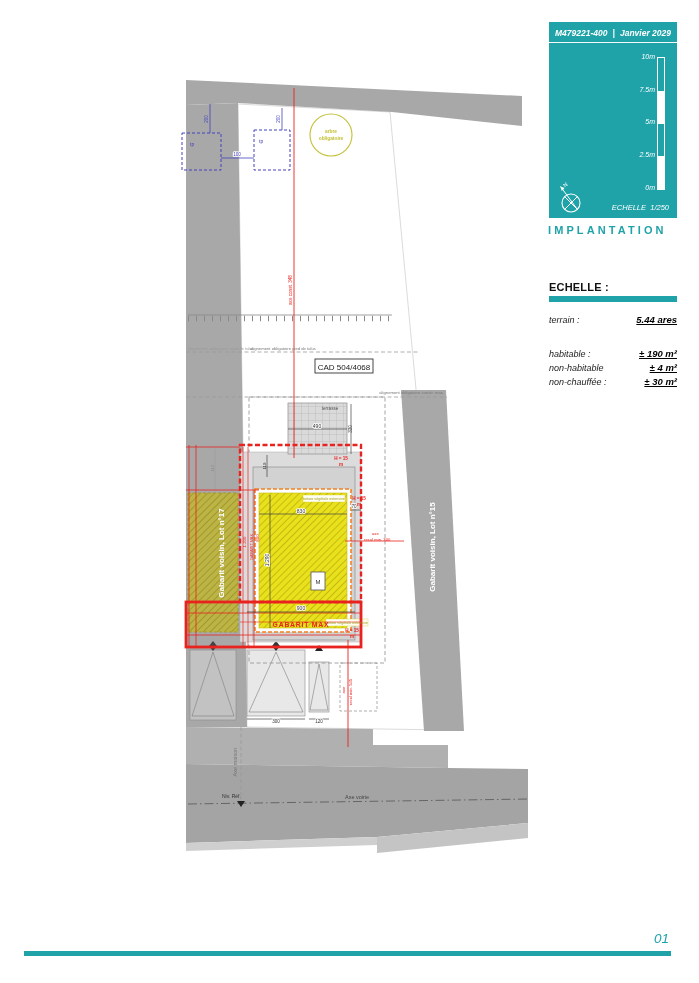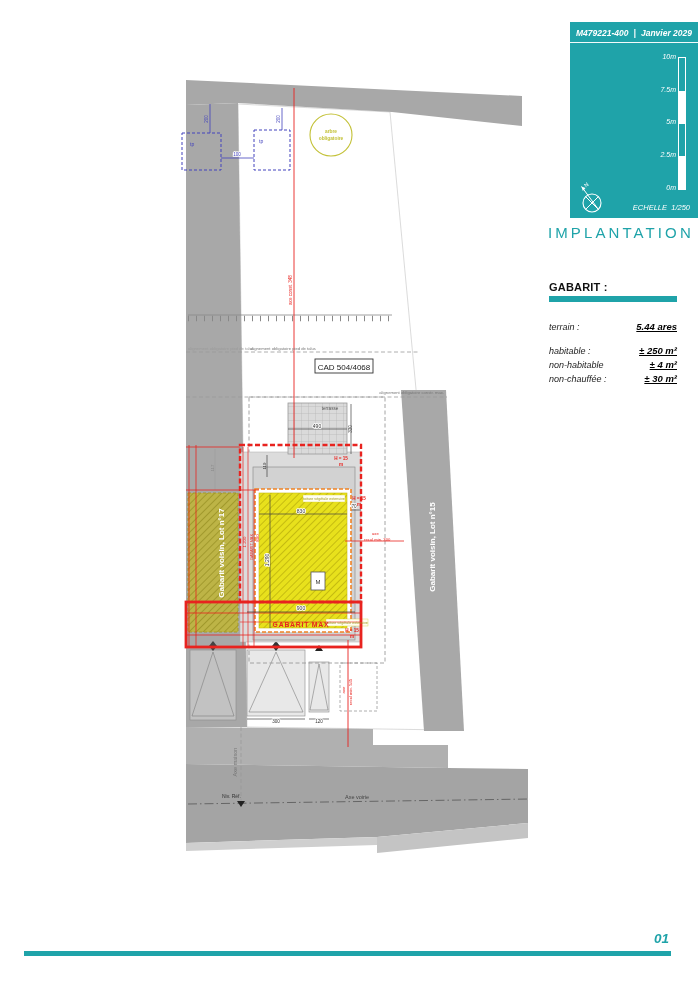--- a/index.html
+++ b/index.html
@@ -2,43 +2,43 @@
 <html style="--accent: #1fa3a9;"><head>
 <meta charset="utf-8">
 <style>
   html,body{margin:0;padding:0;background:#fff;}
   .page{position:relative;width:699px;height:983px;background:#fff;overflow:hidden;
         font-family:"Liberation Sans",sans-serif;}
   svg text{font-family:"Liberation Sans",sans-serif;}
   .hl{paint-order:stroke;stroke:#fff;stroke-width:1.6px;}
   .rt{fill:#e8231f;}
   
-  .panel{position:absolute;left:570px;top:22px;width:128px;height:196px;
+  .panel{position:absolute;left:549px;top:22px;width:128px;height:196px;
          background:var(--accent,#1fa3a9);color:#fff;}
   .panel-head{display:flex;justify-content:space-between;align-items:baseline;
               padding:6px 6px 4px 6px;font-style:italic;font-weight:bold;font-size:8.5px;
               border-bottom:1px solid rgba(255,255,255,.95);}
   .scalebar{position:absolute;left:108px;top:35px;width:6px;height:131px;
             border:1px solid #fff;box-sizing:content-box;}
   .scalebar .seg{width:100%;}
   .tick{position:absolute;right:22px;font-style:italic;font-size:7px;color:#fff;width:30px;text-align:right;}
   .echelle{position:absolute;right:8px;top:196px;font-style:italic;font-size:7.5px;color:#fff;}
   .impl-title{position:absolute;left:548px;top:224px;width:132px;color:var(--accent,#1fa3a9);
-              font-weight:normal;font-size:15px;letter-spacing:3.1px;}
+              font-weight:bold;font-size:11px;letter-spacing:3.1px;}
   
   .surf{position:absolute;left:549px;top:281px;width:128px;color:#111;}
   .surf .hd{font-weight:bold;font-size:11px;letter-spacing:.2px;}
   .surf .bar{height:6px;background:var(--accent,#1fa3a9);margin-top:3px;}
   .surf .row{display:flex;justify-content:space-between;line-height:14px;}
   .surf .row .lb{font-style:italic;font-size:9px;color:#222;}
   .surf .row .vl{font-style:italic;font-weight:bold;font-size:9.5px;color:#000;text-decoration:underline;}
-  .mt1{margin-top:18px;} .mt2{margin-top:10px;}
+  .mt1{margin-top:11px;} .mt2{margin-top:20px;}
   
   .footline{position:absolute;left:24px;top:951px;width:647px;height:5px;background:var(--accent,#1fa3a9);}
-  .pagenum{position:absolute;right:30px;top:931px;font-size:13.5px;font-weight:bold;
+  .pagenum{position:absolute;right:30px;top:931px;font-size:13.5px;font-weight:normal;
            font-style:italic;color:var(--accent,#1fa3a9);}
 </style>
 </head>
 <body>
 
 <div class="page">
 
   <svg width="699" height="983" viewBox="0 0 699 983" style="position:absolute;left:0;top:0">
     <defs>
       <pattern id="hy" width="5" height="5" patternUnits="userSpaceOnUse" patternTransform="rotate(45)">
@@ -239,29 +239,29 @@
     </svg>
 
     <div class="echelle" style="top:auto;bottom:6px">
       <span>ECHELLE</span>&nbsp;&nbsp;<span>1/250</span>
     </div>
   </div>
 
   <div class="impl-title">IMPLANTATION</div>
 
   <div class="surf">
-    <div class="hd">GABARIT :</div>
+    <div class="hd">ECHELLE :</div>
     <div class="bar"></div>
     <div class="row mt1">
       <span class="lb">terrain :</span>
       <span class="vl">5.44 ares</span>
     </div>
     <div class="row mt2">
       <span class="lb">habitable :</span>
-      <span class="vl">± 250 m²</span>
+      <span class="vl">± 190 m²</span>
     </div>
     <div class="row">
       <span class="lb">non-habitable</span>
       <span class="vl">± 4 m²</span>
     </div>
     <div class="row">
       <span class="lb">non-chauffée :</span>
       <span class="vl">± 30 m²</span>
     </div>
   </div>

